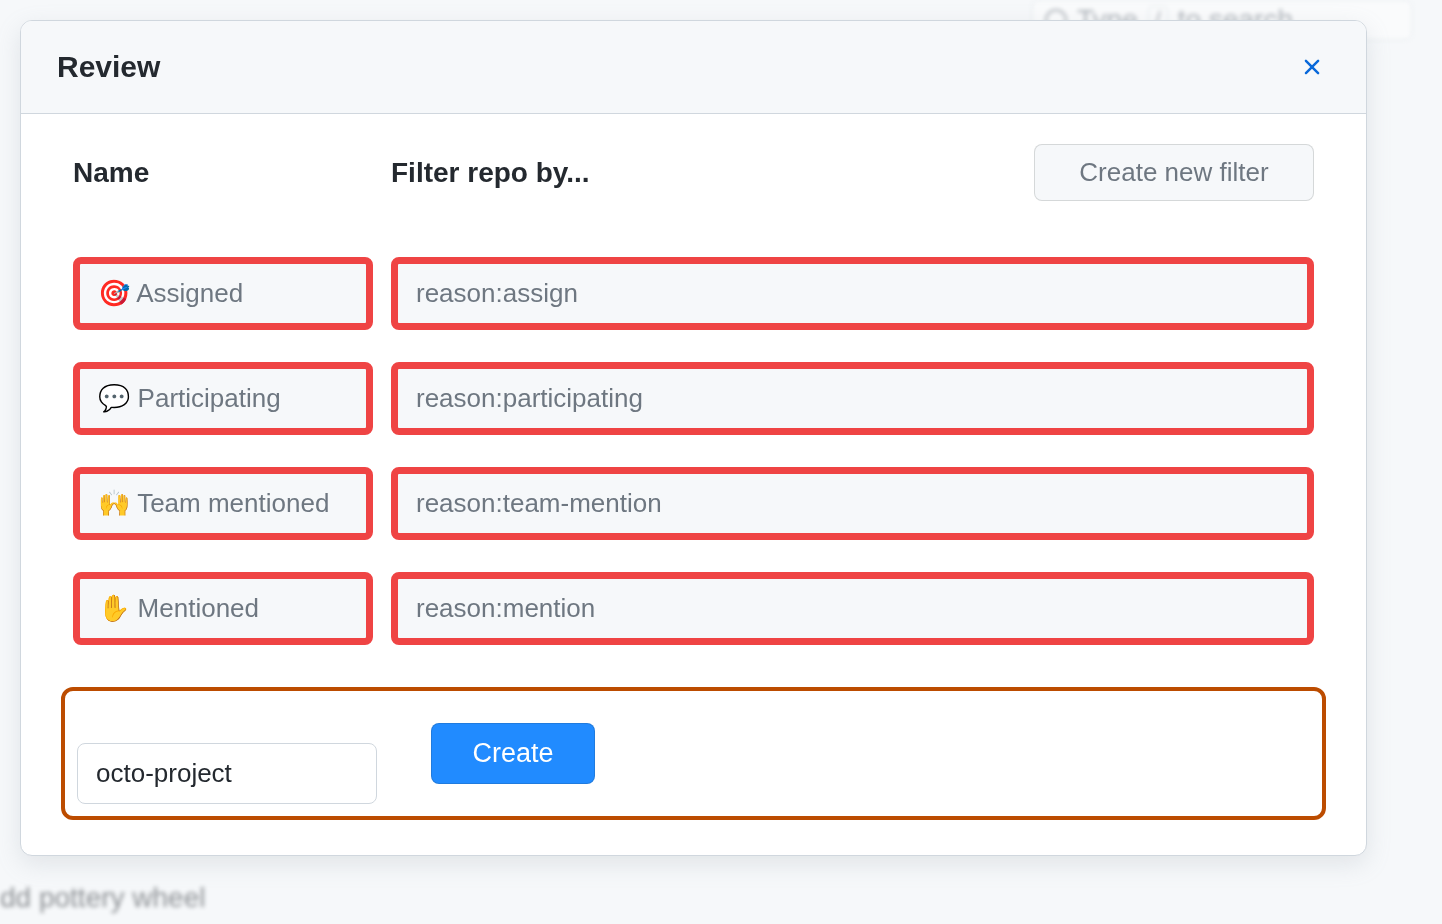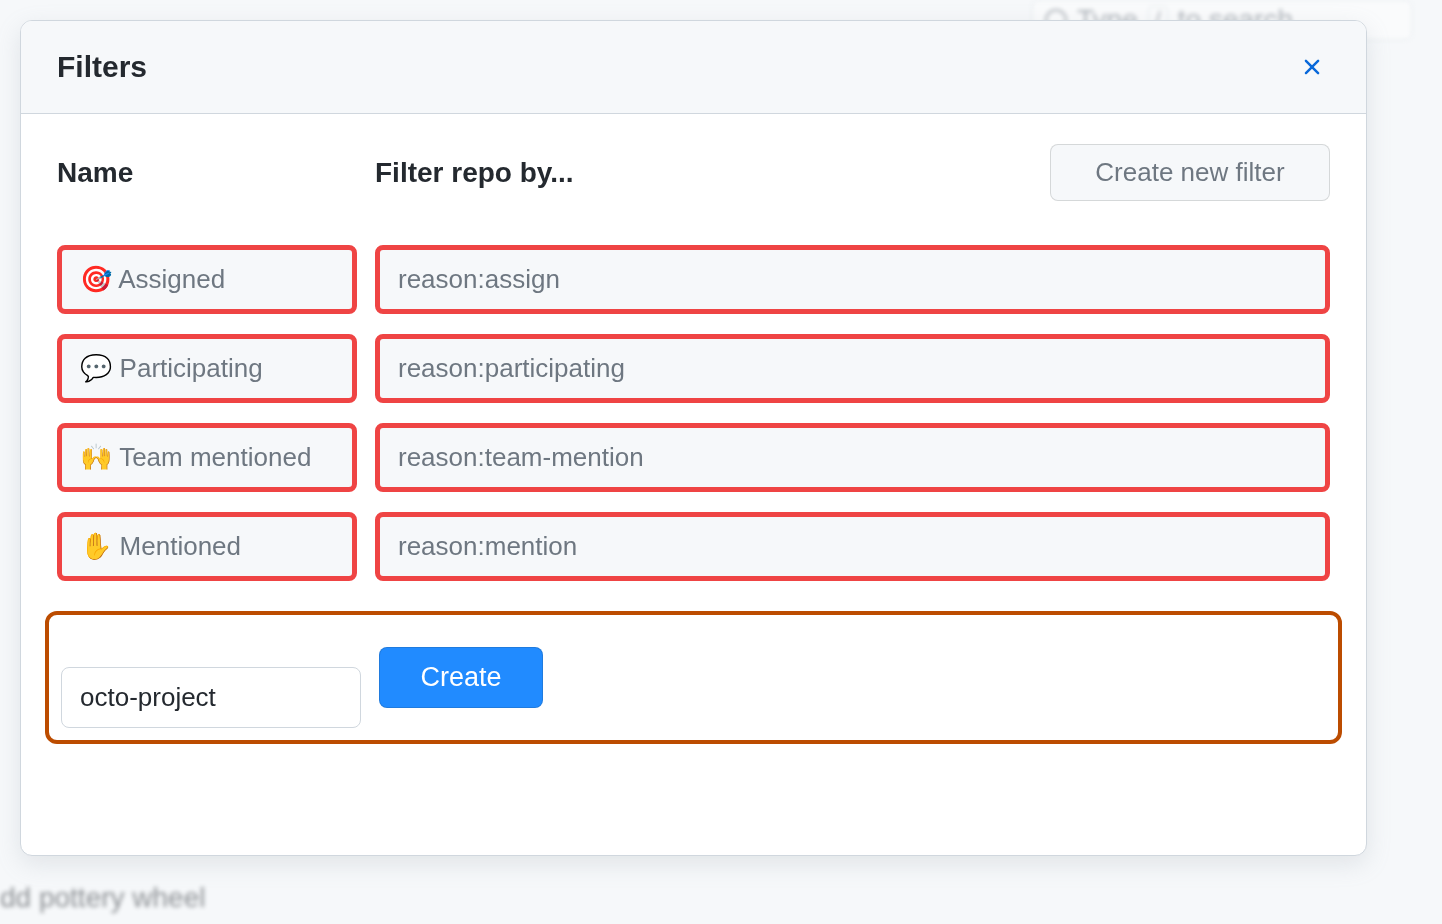--- a/index.html
+++ b/index.html
@@ -81,24 +81,24 @@
       color: #0969da;
       font-size: 28px;
       width: 36px;
       height: 36px;
       display: flex;
       align-items: center;
       justify-content: center;
       font-weight: 300;
     }
     .dialog-body {
-      padding: 30px 36px;
+      padding: 30px 52px;
       display: flex;
       flex-direction: column;
-      gap: 20px;
+      gap: 32px;
     }
     .columns-header {
       display: grid;
       grid-template-columns: 300px 1fr 260px;
       gap: 18px;
       align-items: center;
       margin-bottom: 24px;
     }
     .col-label {
       font-size: 28px;
@@ -118,21 +118,21 @@
     }
     .filter-row {
       display: grid;
       grid-template-columns: 300px 1fr;
       gap: 18px;
       align-items: center;
     }
     .filter-name-input,
     .filter-query-input {
       background: #f6f8fa;
-      border: 5px solid #ef4444;
+      border: 7px solid #ef4444;
       border-radius: 8px;
       padding: 14px 18px;
       font-size: 26px;
       color: #6e7781;
       width: 100%;
       font-family: inherit;
       white-space: nowrap;
       overflow: hidden;
       text-overflow: clip;
     }
@@ -162,20 +162,21 @@
     .create-btn {
       background: #218bff;
       color: #ffffff;
       border: 1px solid rgba(27,31,36,0.15);
       border-radius: 8px;
       padding: 14px 0;
       font-size: 27px;
       font-weight: 500;
       cursor: pointer;
       width: 164px;
+      margin-left: 36px;
     }
     .search-icon {
       width: 22px;
       height: 22px;
       border: 2.5px solid #6e7781;
       border-radius: 50%;
       position: relative;
       display: inline-block;
     }
     .search-icon::after {
@@ -214,21 +215,21 @@
     <span>Type</span>
     <span class="kbd">/</span>
     <span>to search</span>
   </div>
   <div class="bg-left-chars"></div>
   <div class="bg-text-bottom">dd pottery wheel</div>
 </div>
 
 <div class="dialog">
   <div class="dialog-header">
-    <div class="dialog-title">Filters</div>
+    <div class="dialog-title">Review</div>
     <button class="close-btn">
       <svg width="26" height="26" viewBox="0 0 16 16" fill="currentColor">
         <path d="M3.72 3.72a.75.75 0 011.06 0L8 6.94l3.22-3.22a.75.75 0 111.06 1.06L9.06 8l3.22 3.22a.75.75 0 11-1.06 1.06L8 9.06l-3.22 3.22a.75.75 0 01-1.06-1.06L6.94 8 3.72 4.78a.75.75 0 010-1.06z"></path>
       </svg>
     </button>
   </div>
 
   <div class="dialog-body">
     <div class="columns-header">
       <div class="col-label">Name</div>

